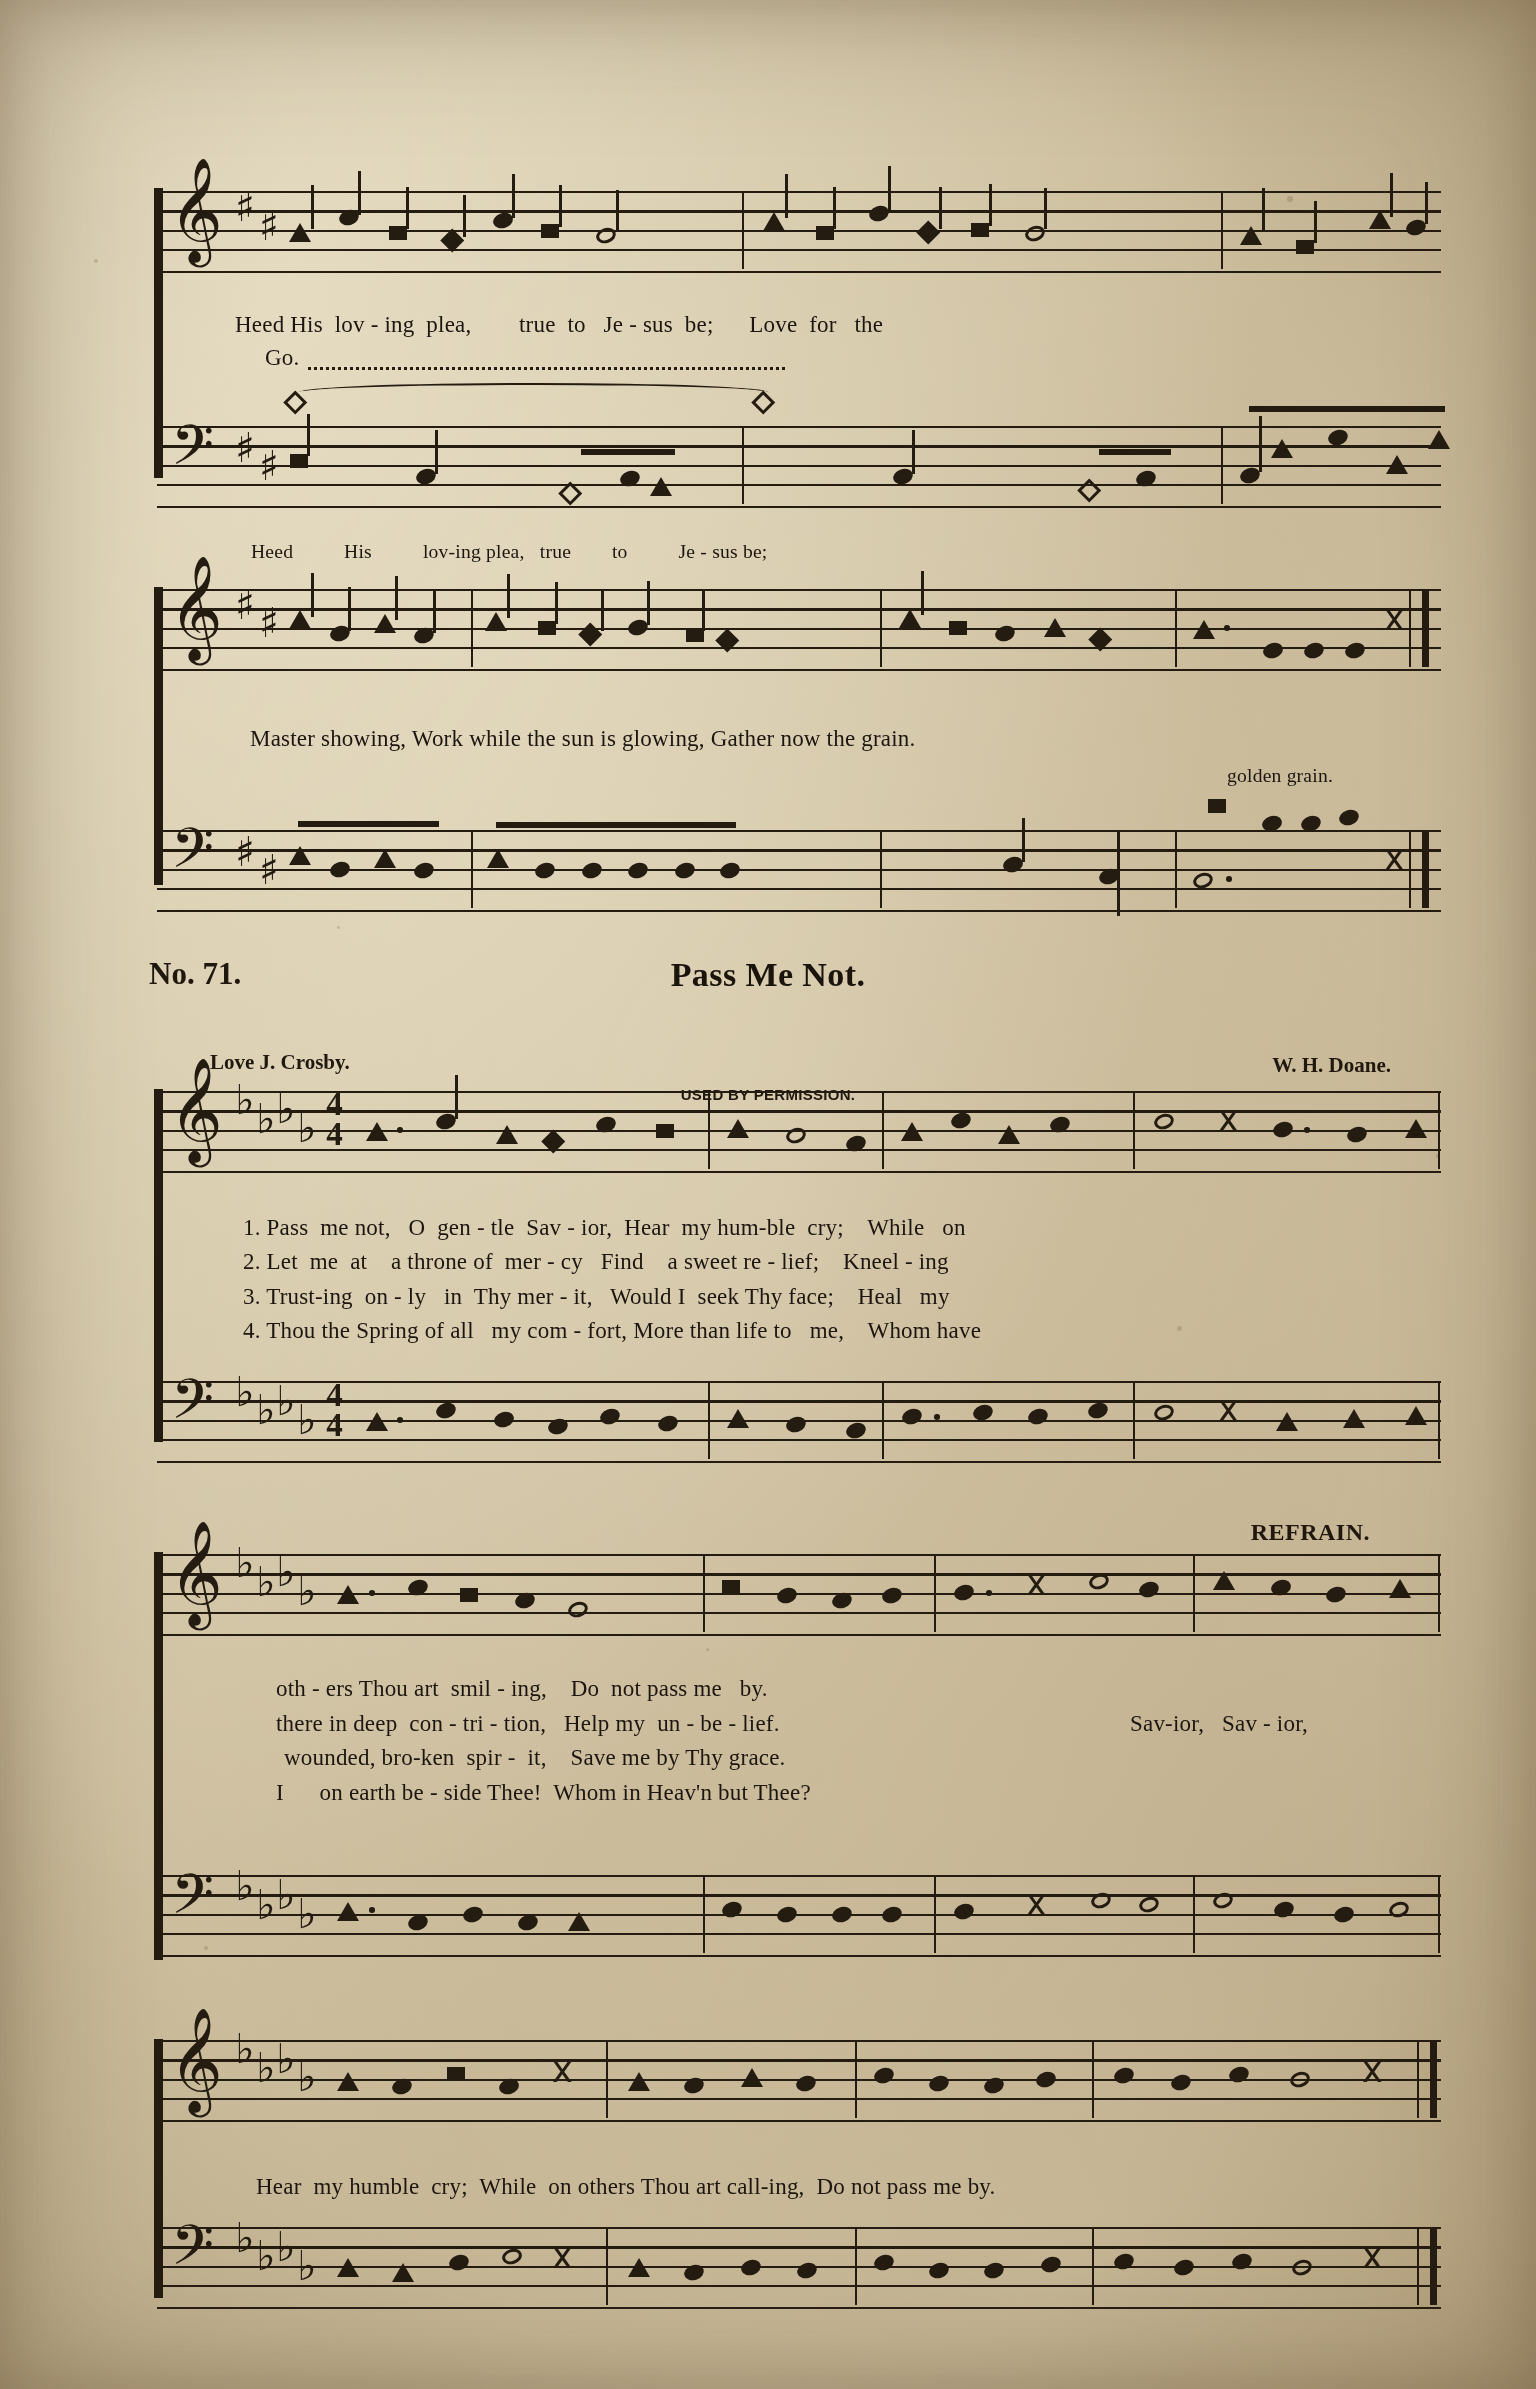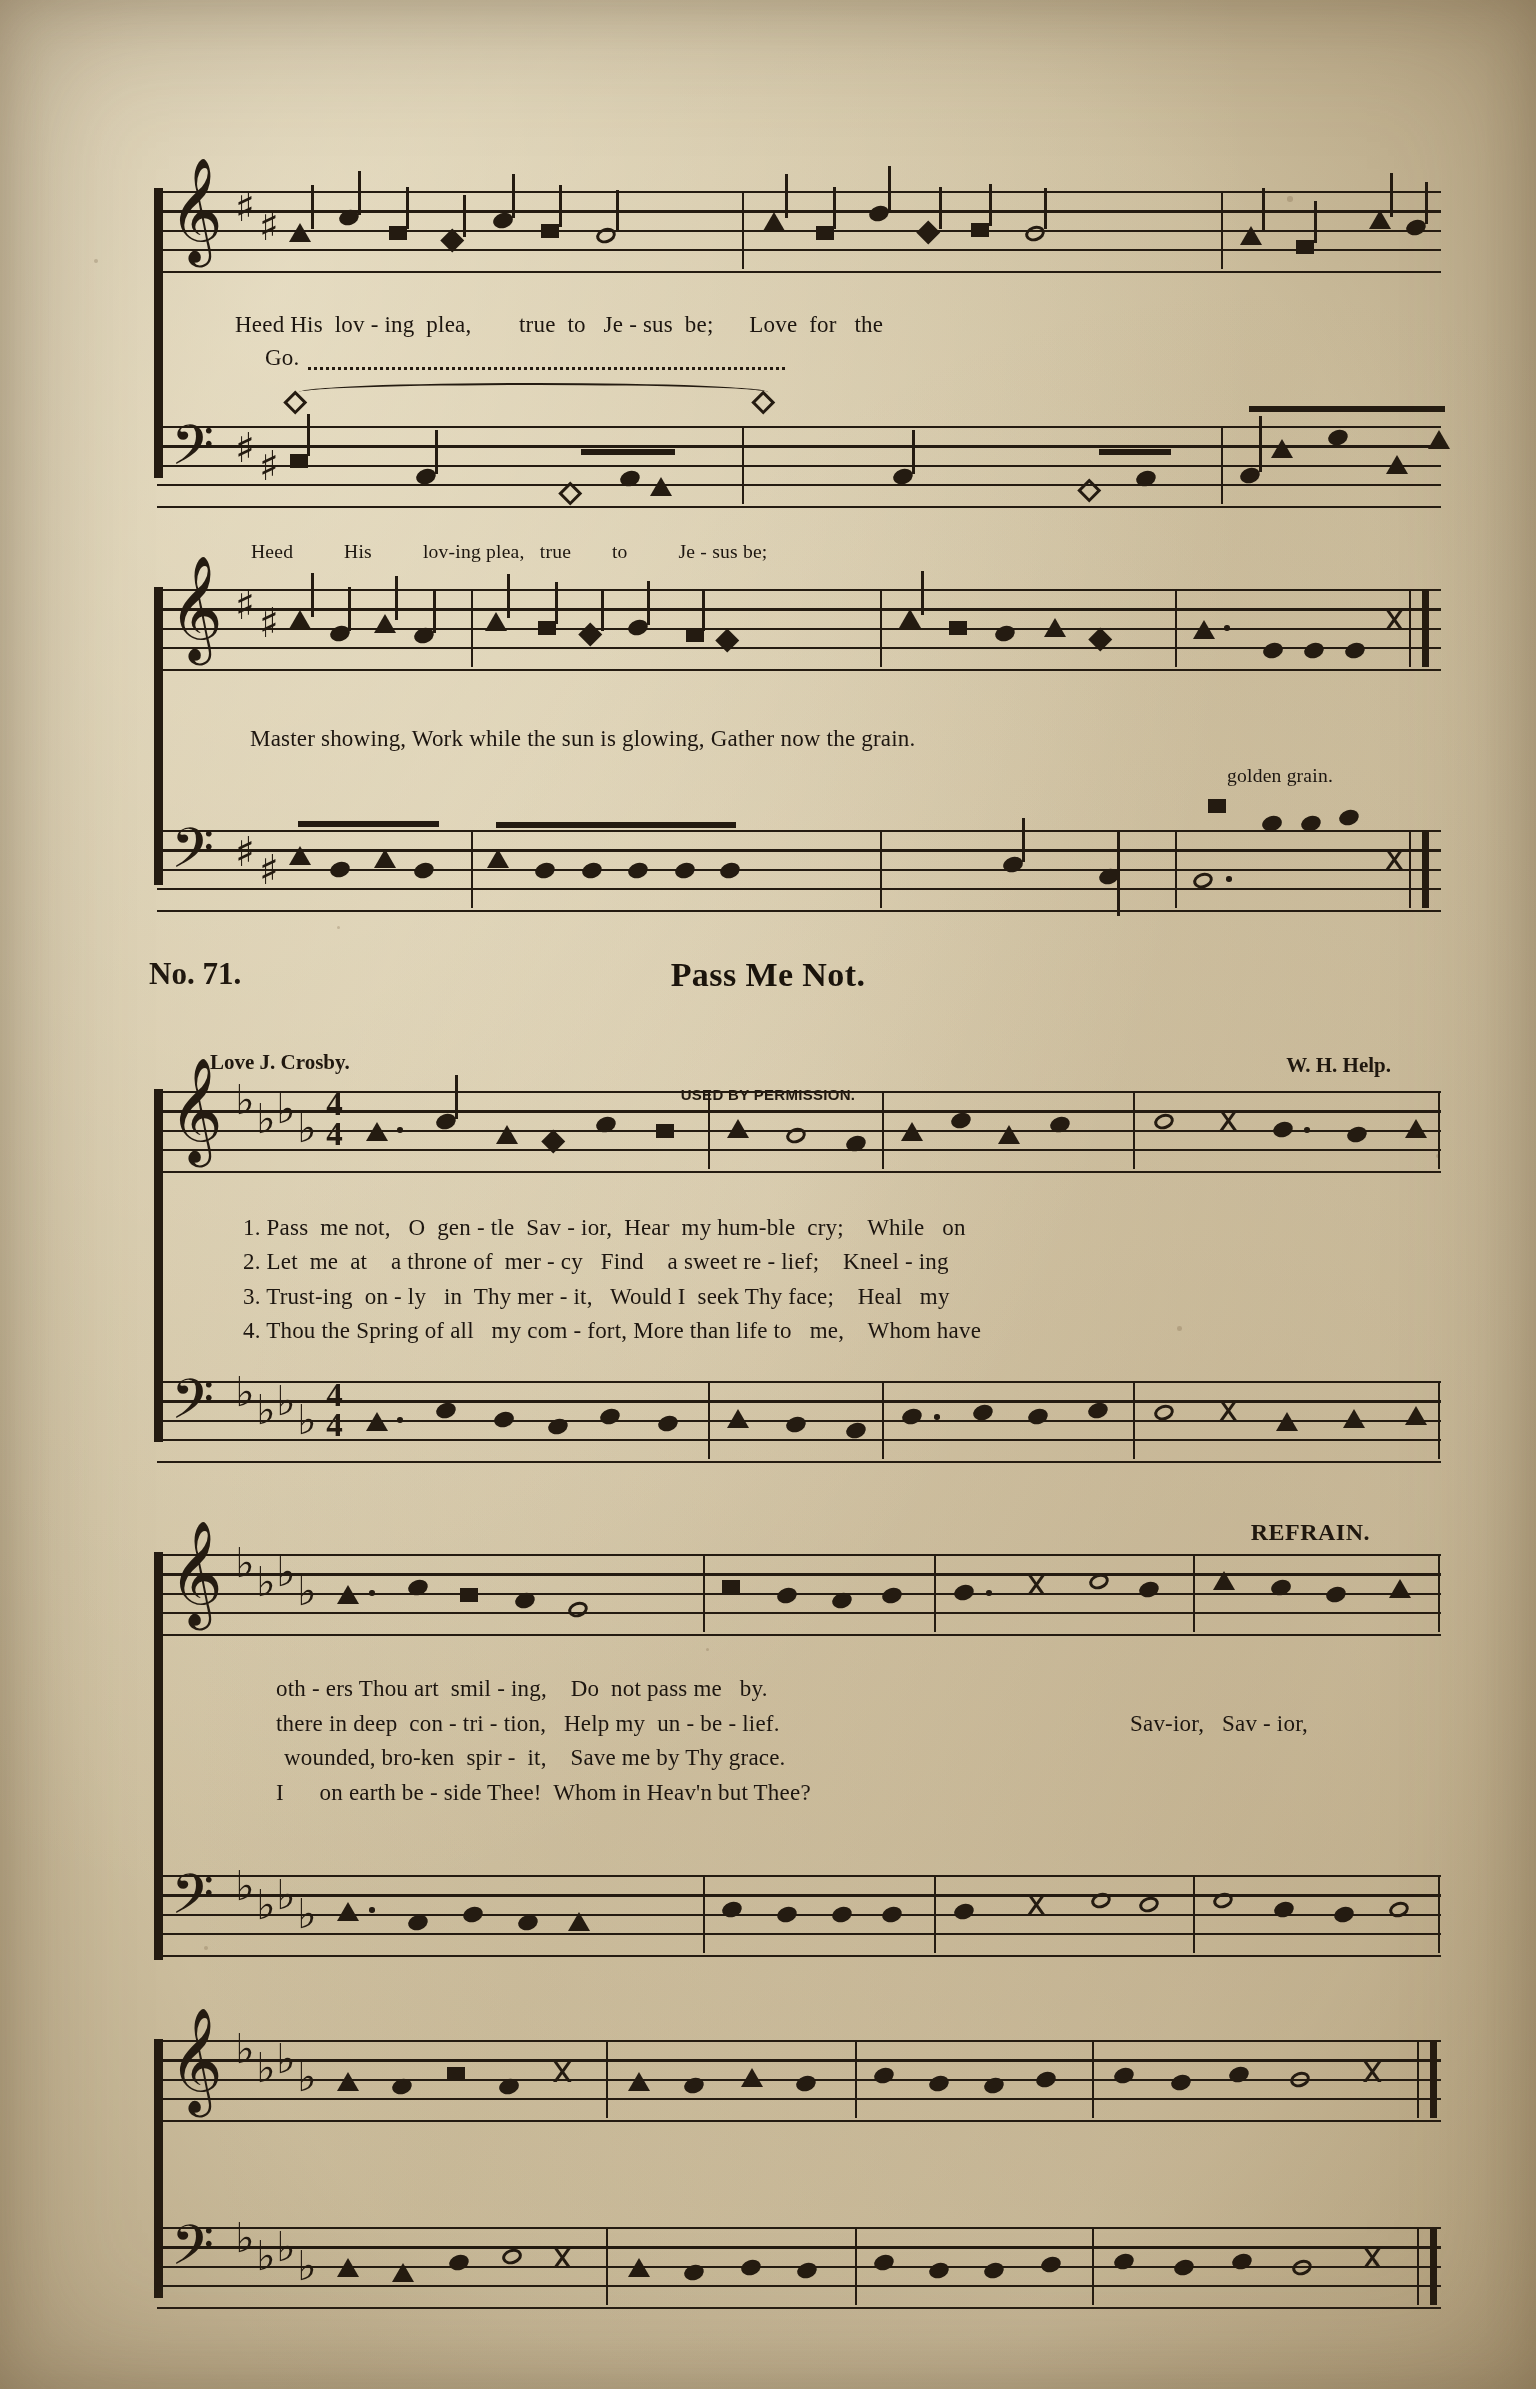--- a/index.html
+++ b/index.html
@@ -435,21 +435,21 @@
 
     <div class="nh sq" style="left:1208px;top:799px;"></div>
     <div class="nh oval" style="left:1262px;top:816px;"></div>
     <div class="nh oval" style="left:1301px;top:816px;"></div>
     <div class="nh oval" style="left:1339px;top:810px;"></div>
 
     <div id="no-label">No. 71.</div>
     <div class="song-title" id="title-2">Pass Me Not.</div>
     <div class="credit-line" id="copyright-perm">USED BY PERMISSION.</div>
     <div class="author-left">Love J. Crosby.</div>
-    <div class="author-right">W. H. Help.</div>
+    <div class="author-right">W. H. Doane.</div>
 
     <div class="stave" style="left:157px;top:1091px;width:1284px;height:78px;">
       <div class="ln" style="top:17.3px;"></div>
       <div class="ln" style="top:37px;"></div>
       <div class="ln" style="top:56px;"></div>
     </div>
     <div class="sysbracket" style="left:154px;top:1089px;height:353px;"></div>
     <div class="glyph clef-treble" style="left:169px;top:1064px;">𝄞</div>
     <div class="glyph acc" style="left:235px;top:1080px;">♭</div>
     <div class="glyph acc" style="left:256px;top:1099px;">♭</div>
@@ -652,20 +652,21 @@
     <div class="barline" style="left:1092px;top:2040px;height:78px;"></div>
 
     <div class="nh oval" style="left:1114px;top:2068px;"></div>
     <div class="nh oval" style="left:1171px;top:2075px;"></div>
     <div class="nh oval" style="left:1229px;top:2067px;"></div>
     <div class="nh ovalopen" style="left:1290px;top:2072px;"></div>
     <div class="restsym" style="left:1362px;top:2050px;">x</div>
     <div class="barline thick" style="left:1430px;top:2040px;height:78px;"></div>
     <div class="barline" style="left:1417px;top:2040px;height:78px;"></div>
 
+    <div class="lyric" style="left:256px;top:2174px;">Hear  my humble  cry;  While  on others Thou art call-ing,  Do not pass me by.</div>
 
     <div class="stave" style="left:157px;top:2227px;width:1284px;height:78px;">
       <div class="ln" style="top:17.3px;"></div>
       <div class="ln" style="top:37px;"></div>
       <div class="ln" style="top:56px;"></div>
     </div>
     <div class="glyph clef-bass" style="left:171px;top:2219px;">𝄢</div>
     <div class="glyph acc" style="left:235px;top:2218px;">♭</div>
     <div class="glyph acc" style="left:256px;top:2236px;">♭</div>
     <div class="glyph acc" style="left:276px;top:2227px;">♭</div>

